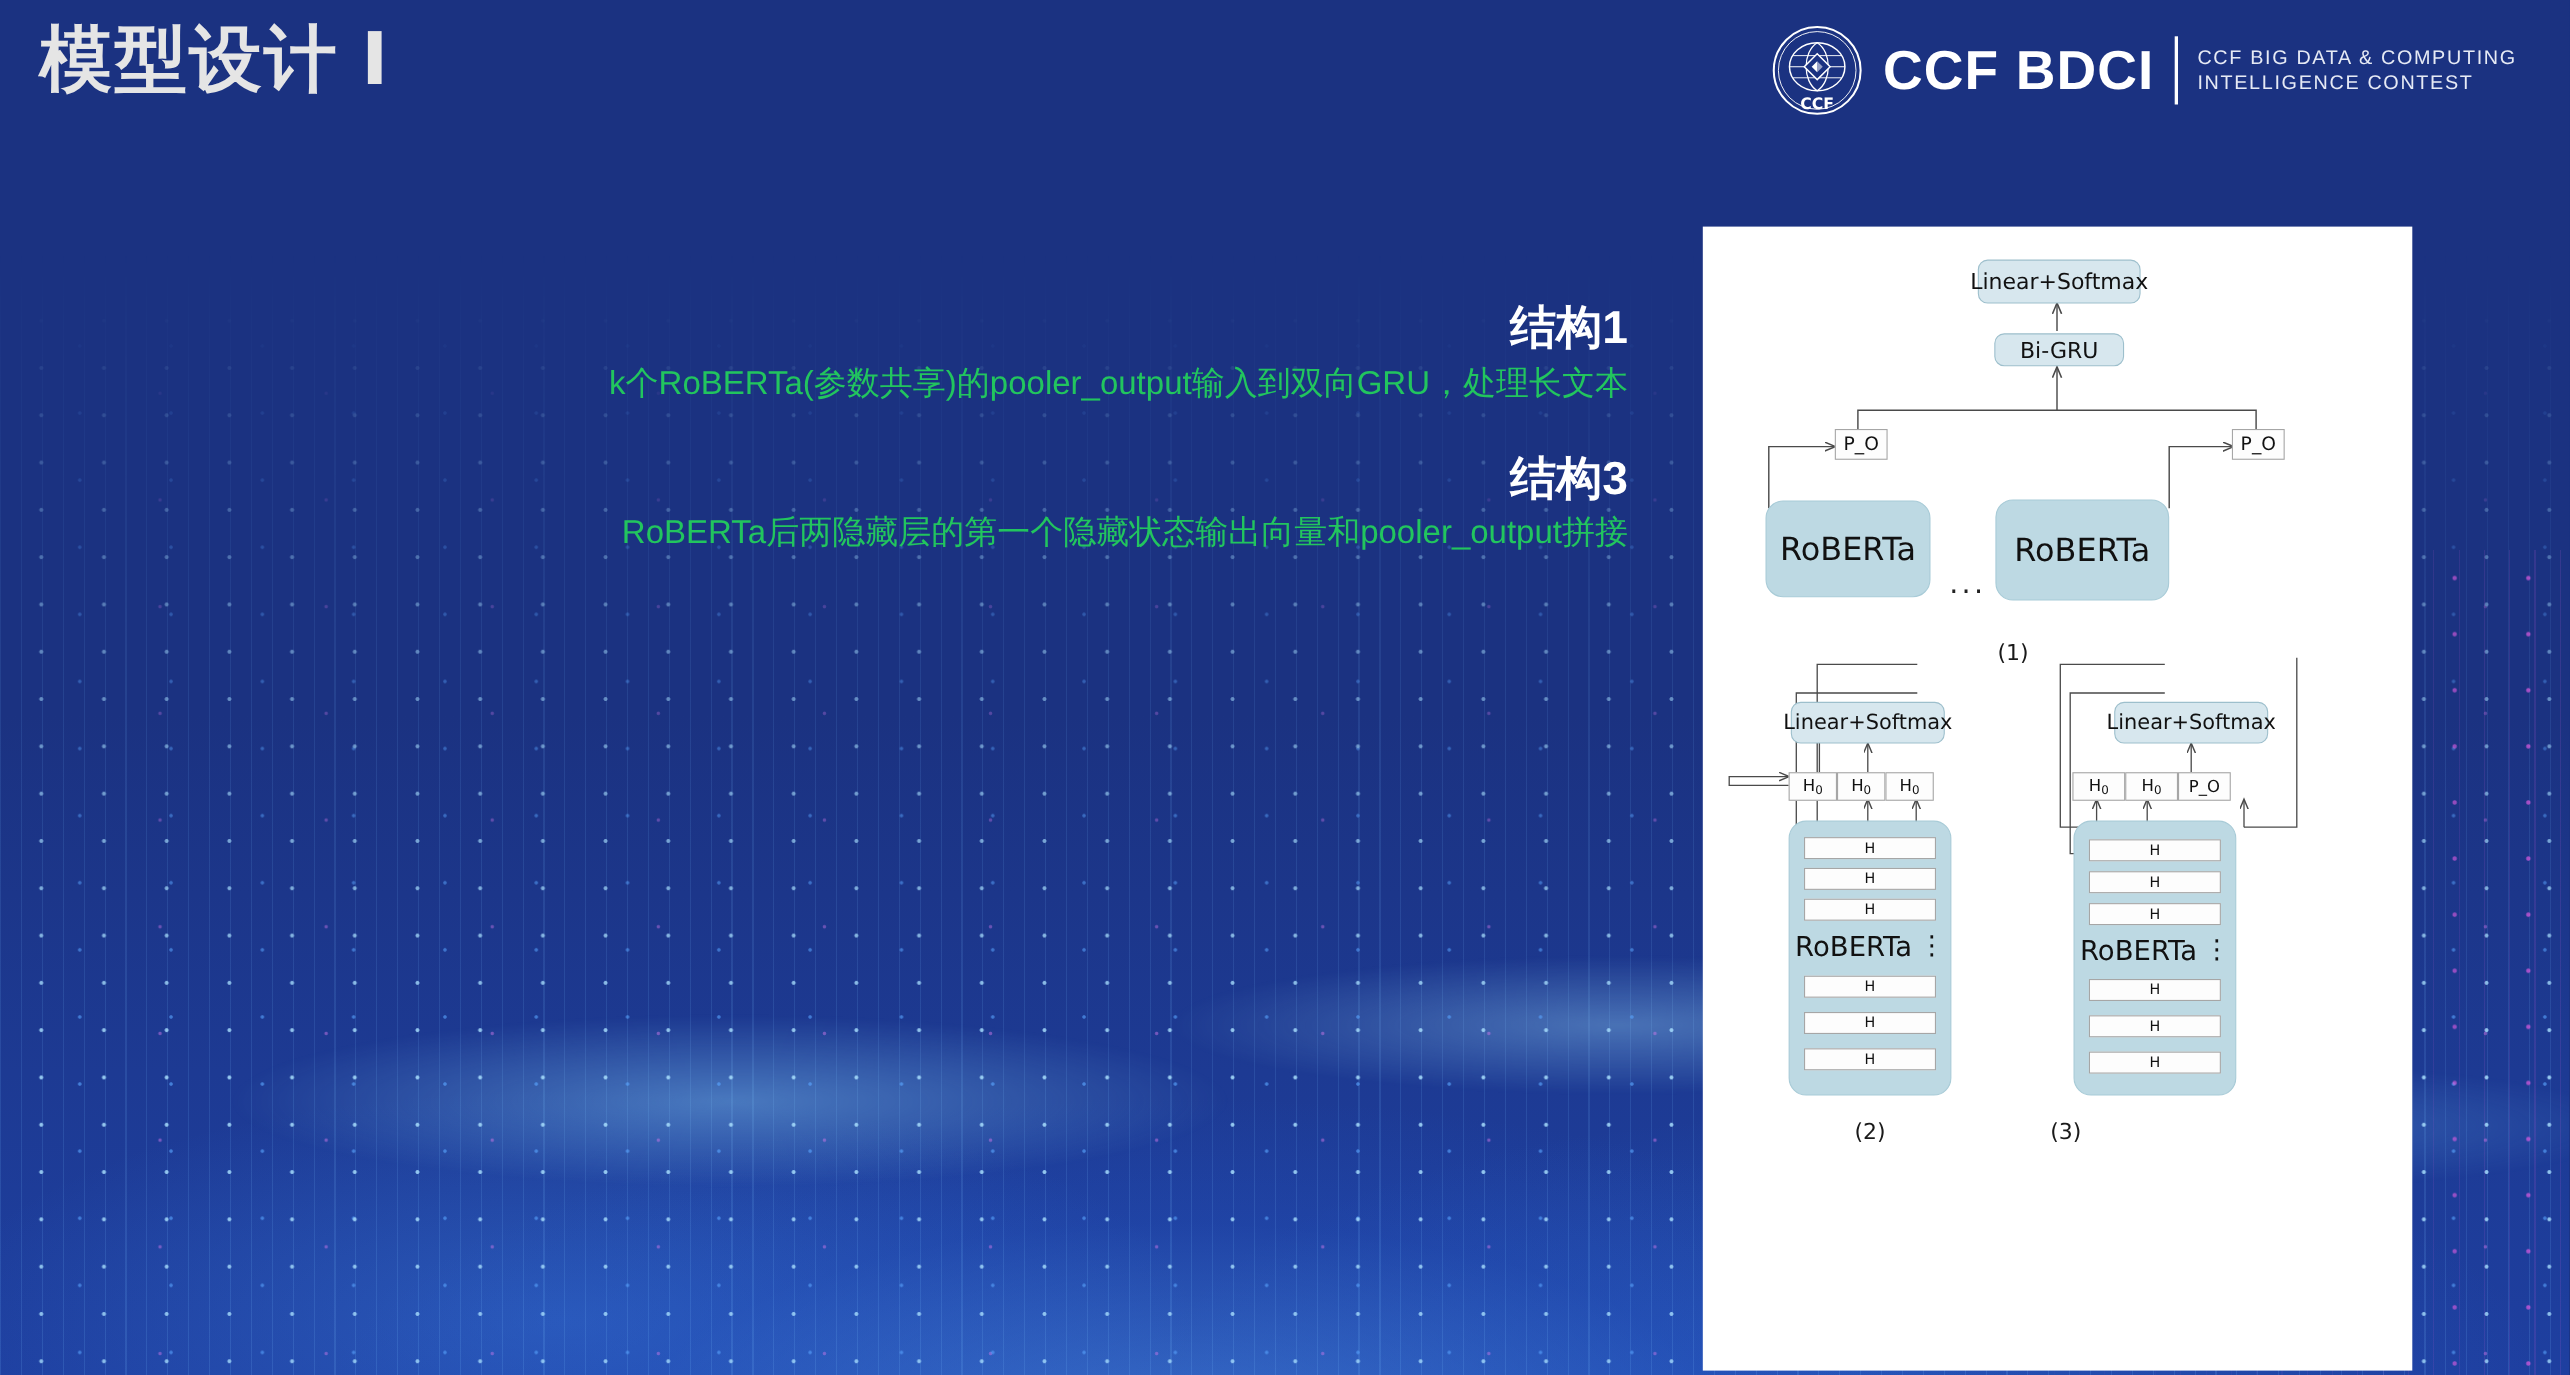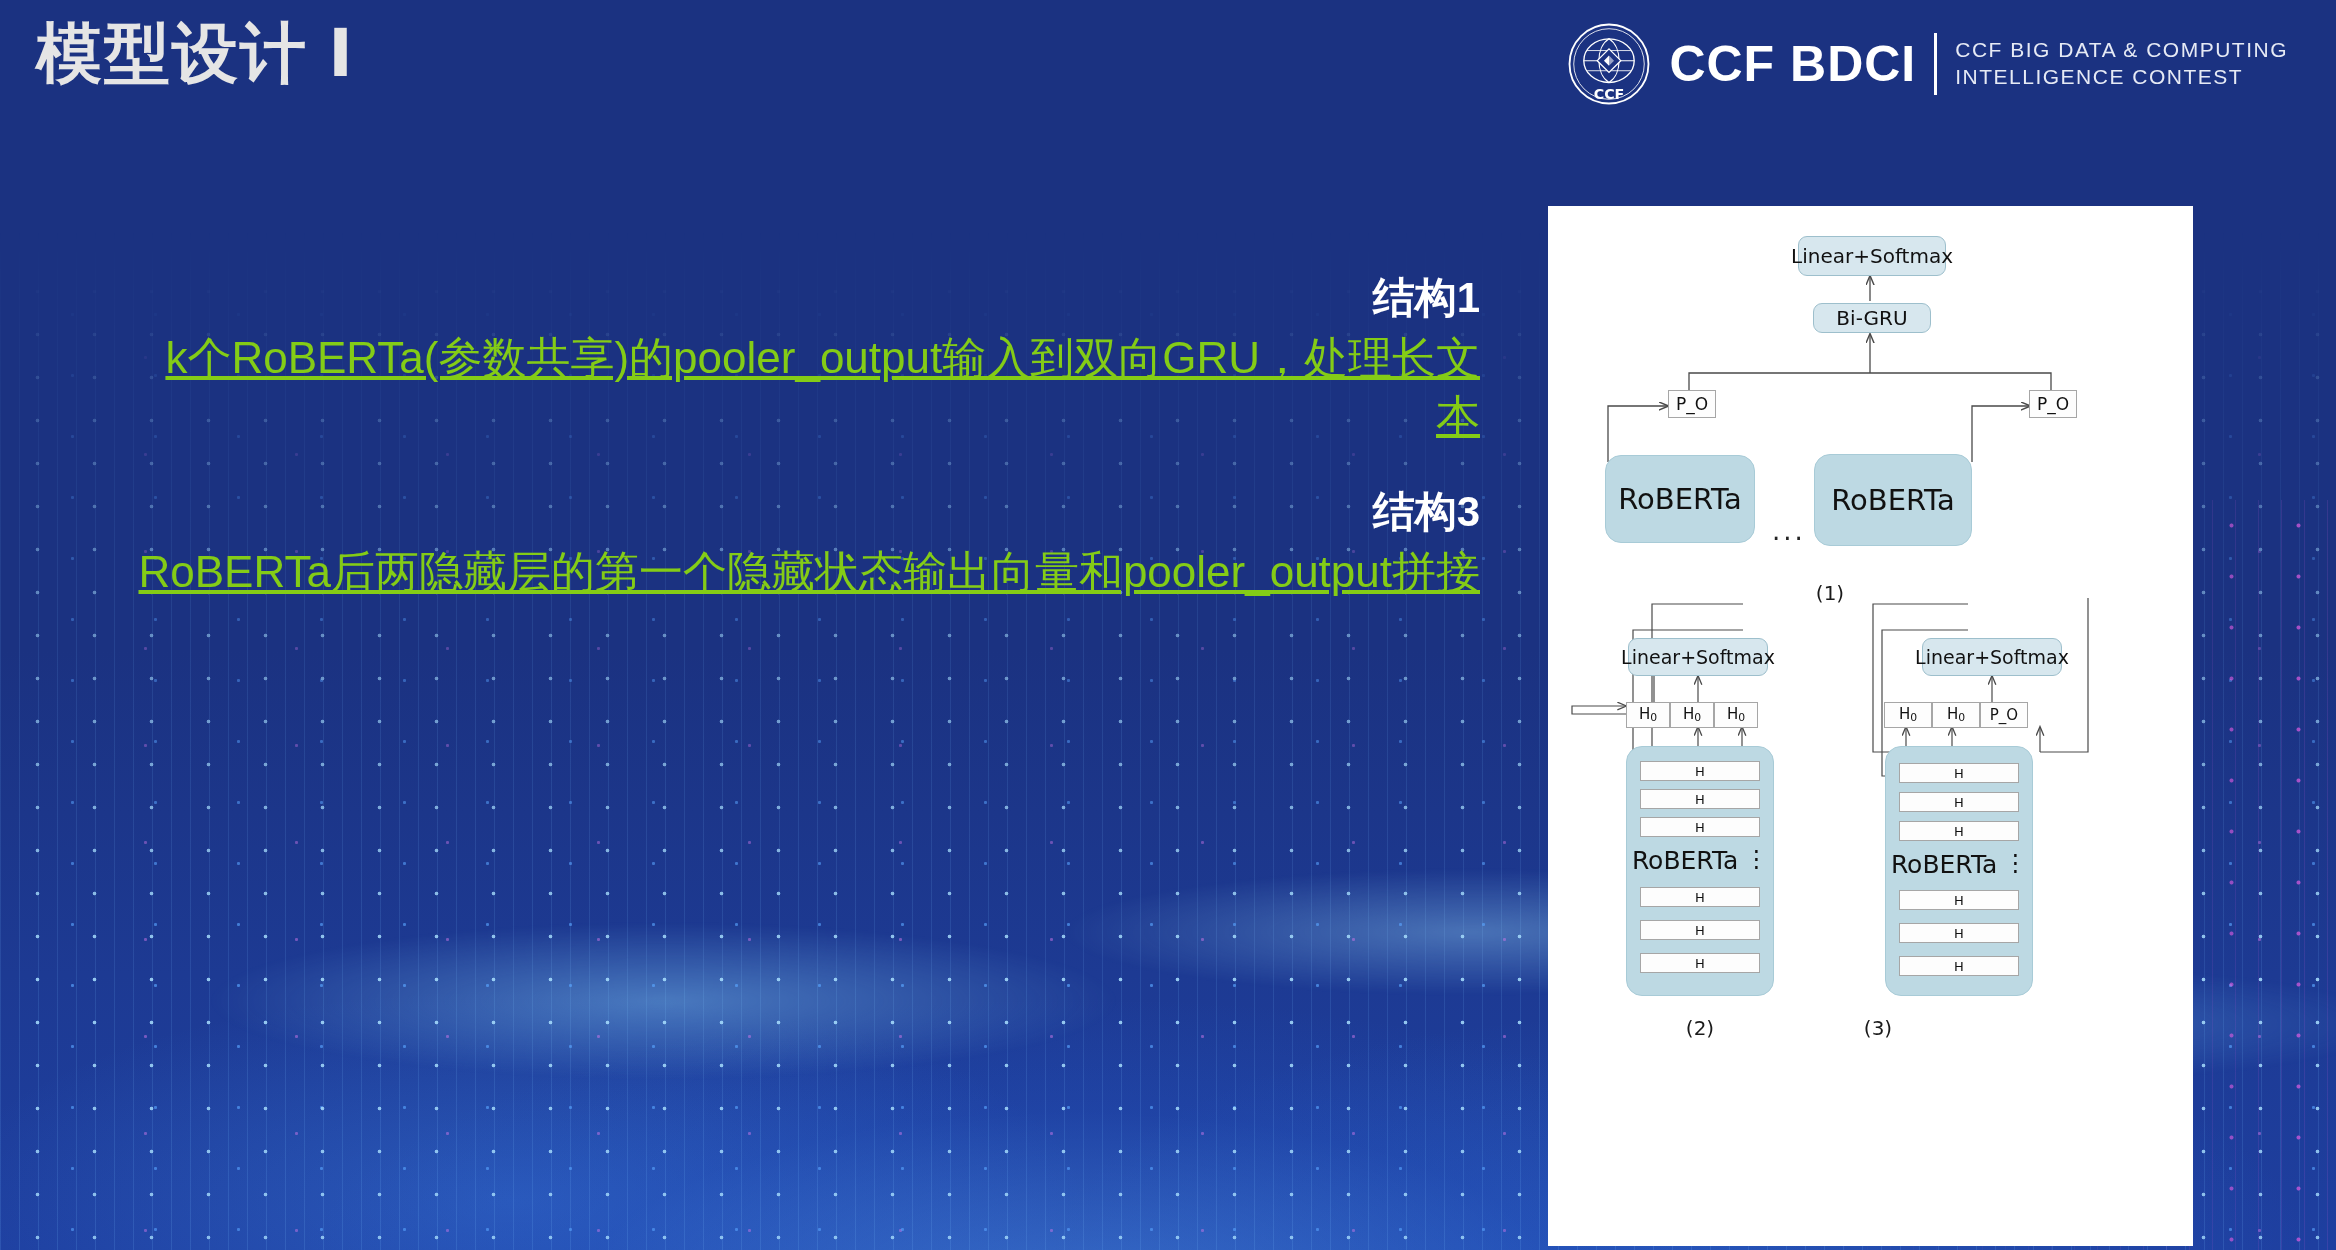--- a/index.html
+++ b/index.html
@@ -86,42 +86,41 @@
     color: #ffffff;
     font-size: 50px;
     letter-spacing: 1px;
     line-height: 1;
     white-space: nowrap;
     font-weight: 700;
   }
   .logo-bar { width: 3px; height: 62px; background: #ffffff; }
   .logo-sub {
     color: #e6eaf5;
-    font-size: 21px;
+    font-size: 18px;
     letter-spacing: 1.5px;
     line-height: 1.28;
     white-space: nowrap;
   }
 
   
   .content { position: absolute; left: 60px; top: 272px; width: 1420px; }
   .block { margin-bottom: 40px; text-align: right; }
   .block-head {
     color: #ffffff;
     font-size: 42px;
     font-weight: bold;
     line-height: 1.25;
     margin-bottom: 4px;
   }
   .block-body {
-    color: #84cc16;
-    font-size: 44px;
+    color: #22c55e;
+    font-size: 30px;
     line-height: 1.34;
     text-indent: 78px;
-    text-decoration: underline;
   }
 
   
   .panel {
     position: absolute;
     left: 1548px; top: 182px;
     width: 645px; height: 1040px;
     background: #ffffff;
     margin-top: 24px;
   }

